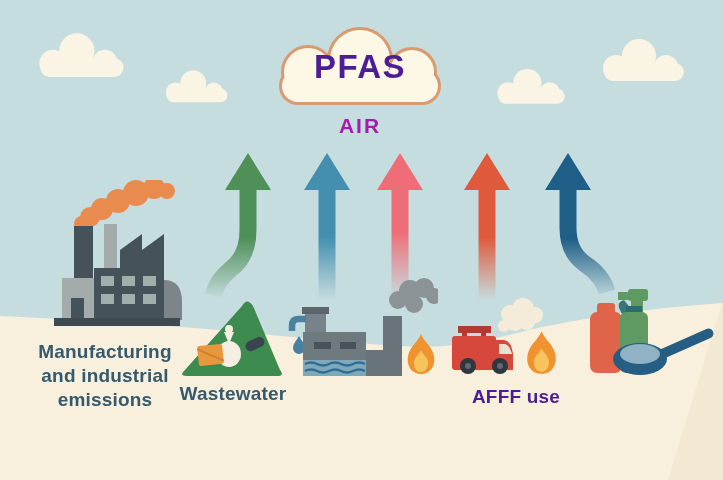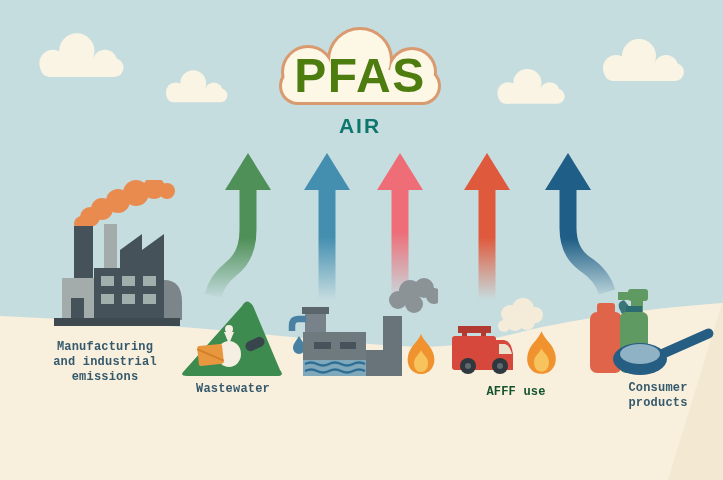--- a/index.html
+++ b/index.html
@@ -3,32 +3,32 @@
 <meta charset="utf-8">
 <style>
   html,body{margin:0;padding:0;background:#9eb6ba;}
   .scene{
     position:relative;width:723px;height:480px;overflow:hidden;
     background:#c6dde0;
     font-family:"Liberation Sans",sans-serif;
   }
   .abs{position:absolute;}
   .label{
-    position:absolute;font-weight:700;font-size:12px;line-height:1.26;
-    color:#35596d;text-align:center;white-space:pre-line;letter-spacing:.2px;font-family:Liberation Mono, monospace;
-  }
-  .label.afff{color:#14532d;}
+    position:absolute;font-weight:700;font-size:19px;line-height:1.26;
+    color:#35596d;text-align:center;white-space:pre-line;letter-spacing:.2px;
+  }
+  .label.afff{color:#4c1d95;}
   .pfas-cloud{position:absolute;left:256px;top:24px;width:208px;height:86px;}
   .pfas-text{
     position:absolute;left:0;top:24px;width:100%;text-align:center;
-    font-size:48px;font-weight:700;color:#4d7c0f;letter-spacing:1.5px;
+    font-size:33px;font-weight:700;color:#4c1d95;letter-spacing:1.5px;
   }
   .air{
     position:absolute;left:318px;top:114px;width:84px;text-align:center;
-    font-size:21px;font-weight:700;color:#0f766e;letter-spacing:2px;
+    font-size:21px;font-weight:700;color:#a21caf;letter-spacing:2px;
   }
 </style>
 </head>
 <body>
 
 <div class="scene">
 
   <svg class="abs" style="left:0;top:0" width="723" height="480" viewBox="0 0 723 480">
     <path d="M0,316 C70,319 130,323 195,328 C265,334 335,342 400,346 C445,349 475,344 525,331 C575,319 650,308 723,303 L723,480 L0,480 Z" fill="#f8f0dd"></path>
     <path d="M723,300 L668,480 L723,480 Z" fill="#efe4cb" opacity="0.55"></path>
@@ -259,16 +259,14 @@
       <ellipse cx="56" cy="75" rx="27" ry="16" fill="#255d83"></ellipse>
       <ellipse cx="56" cy="70" rx="20" ry="10" fill="#8fb3c4"></ellipse>
     </g>
   </svg>
 
   <div class="label" style="left:15px;top:340px;width:180px">Manufacturing
 and industrial
 emissions</div>
   <div class="label" style="left:178px;top:382px;width:110px">Wastewater</div>
   <div class="label afff" style="left:460px;top:385px;width:112px">AFFF use</div>
-  <div class="label" style="left:594px;top:381px;width:128px">Consumer
-products</div>
 
 </div>
 
 </body></html>

